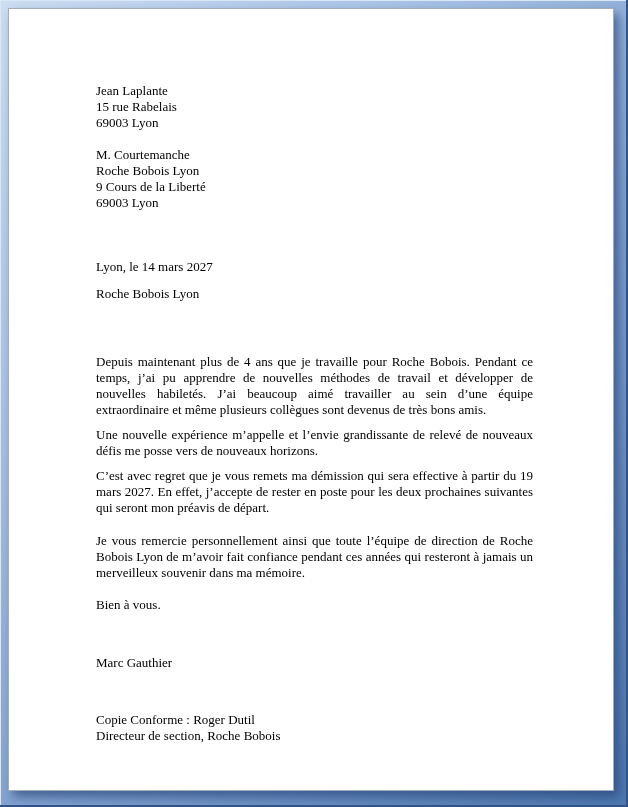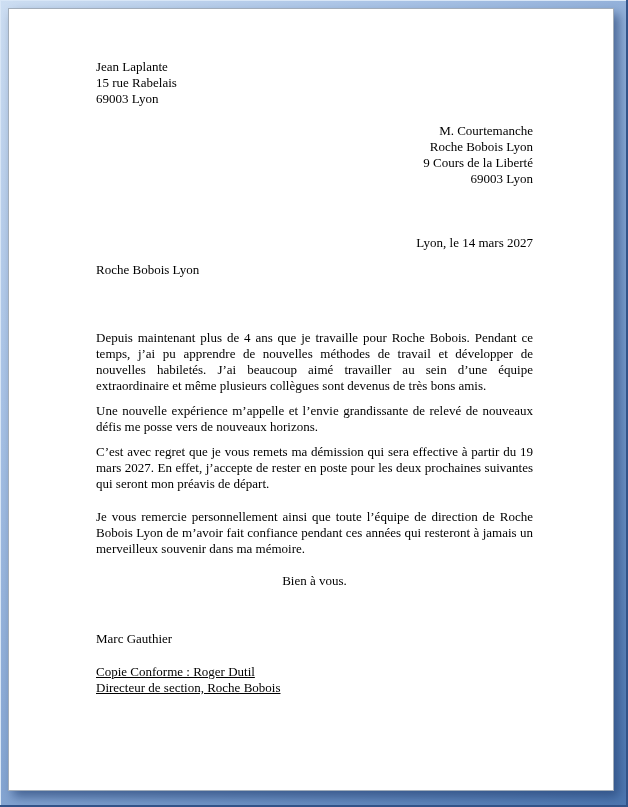--- a/index.html
+++ b/index.html
@@ -20,38 +20,38 @@
     position: absolute;
     top: 8px;
     left: 8px;
     right: 14px;
     bottom: 16px;
     background: #ffffff;
     border: 1px solid rgba(85, 105, 130, 0.55);
     box-shadow: 5px 6px 10px rgba(35, 65, 115, 0.65);
   }
   .content {
-    padding: 50px 80px 0 87px;
+    padding: 74px 80px 0 87px;
     font-size: 13px;
     line-height: 16px;
     color: #000000;
   }
   .block { text-align: left; }
-  .right { text-align: right; font-family: Liberation Serif, serif; }
+  .right { text-align: left; font-family: Liberation Serif, serif; }
   .recipient-block { margin-top: 16px; }
   .date-line { margin-top: 48px; }
   .salutation-block { margin-top: 11px; }
   .para { text-align: justify; }
   .para-1 { margin-top: 52px; }
   .para-2 { margin-top: 9px; }
   .para-3 { margin-top: 9px; }
   .para-4 { margin-top: 17px; }
-  .closing-line { margin-top: 16px; text-align: center; }
+  .closing-line { margin-top: 16px; }
   .signature-line { margin-top: 42px; }
-  .cc-block { margin-top: 17px; text-decoration: underline; }
+  .cc-block { margin-top: 41px; }
 </style>
 </head>
 <body>
 
 <div class="frame">
   <div class="page">
     <div class="content">
 
       <div class="block sender-block">
         <div>Jean Laplante</div>

